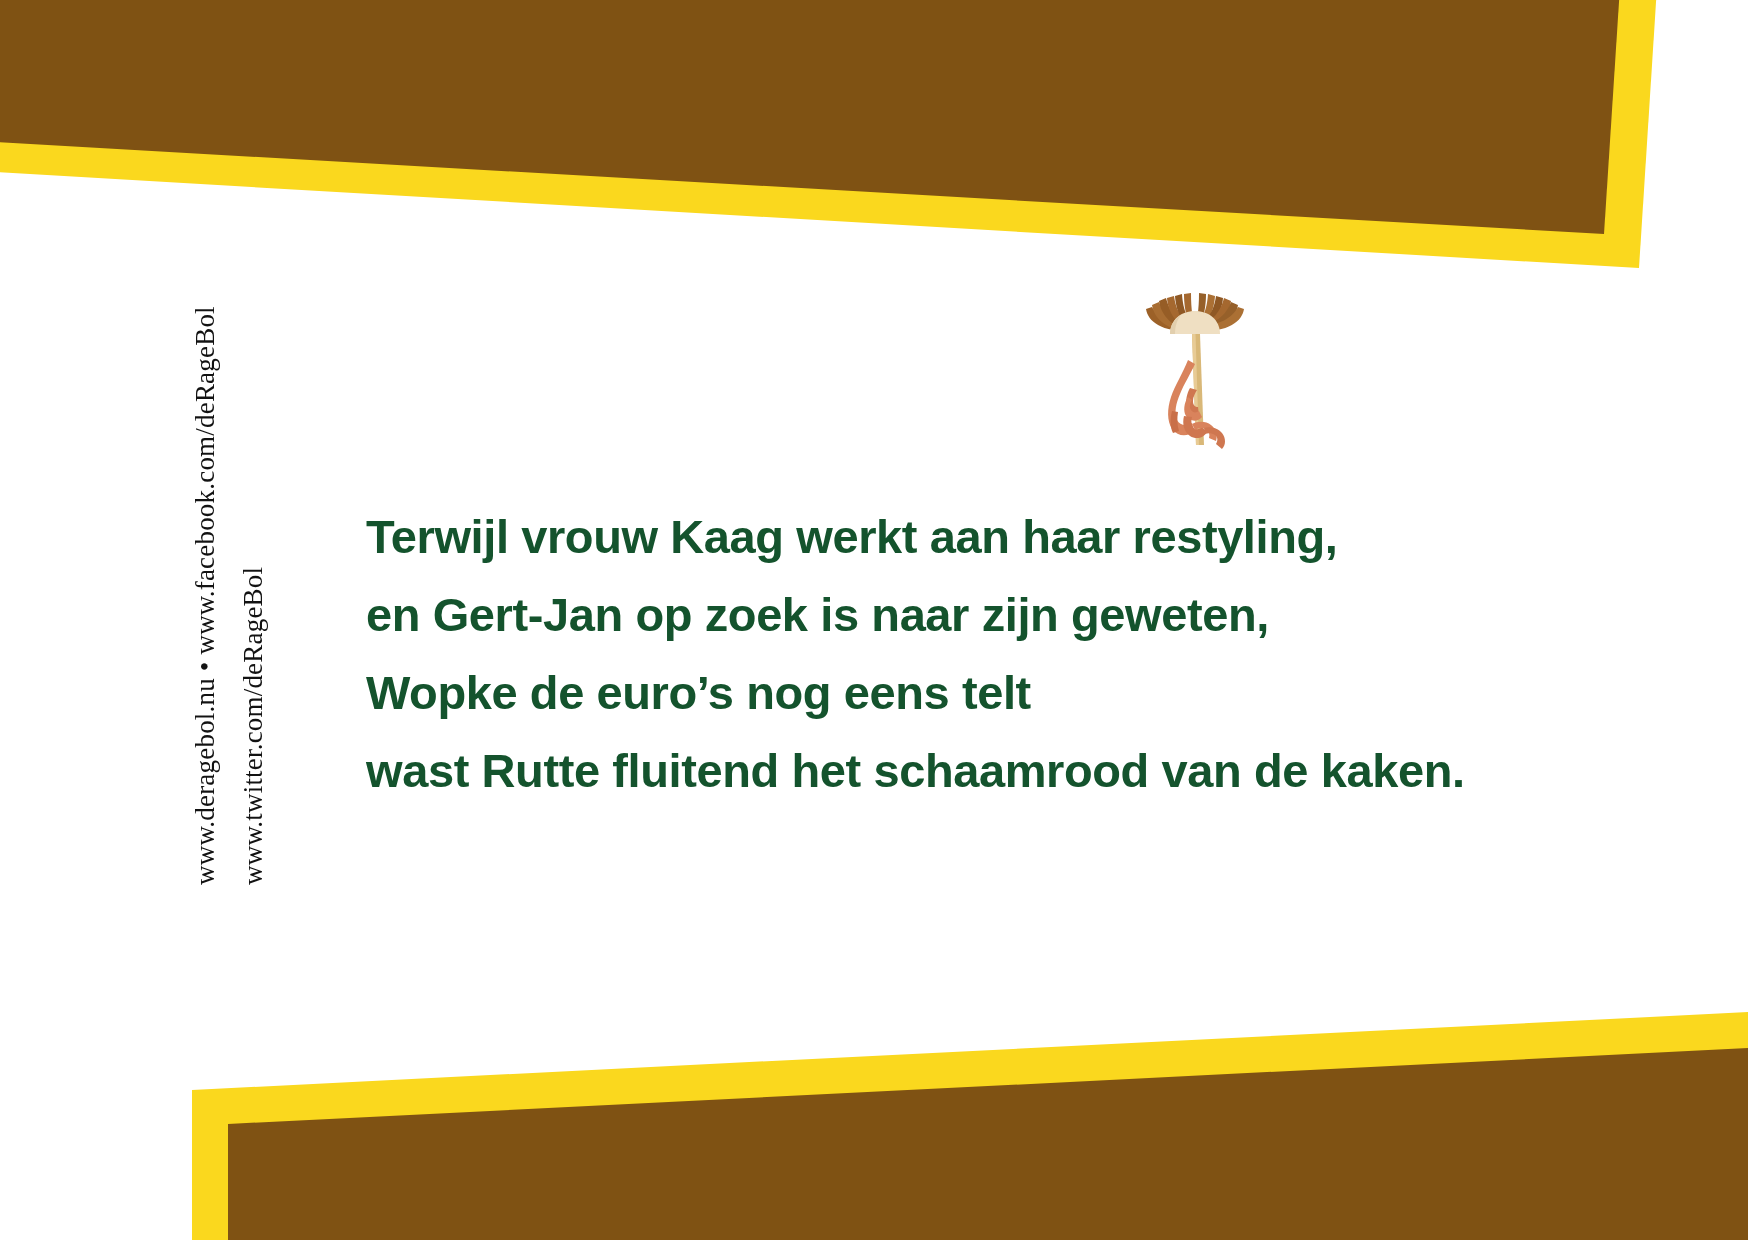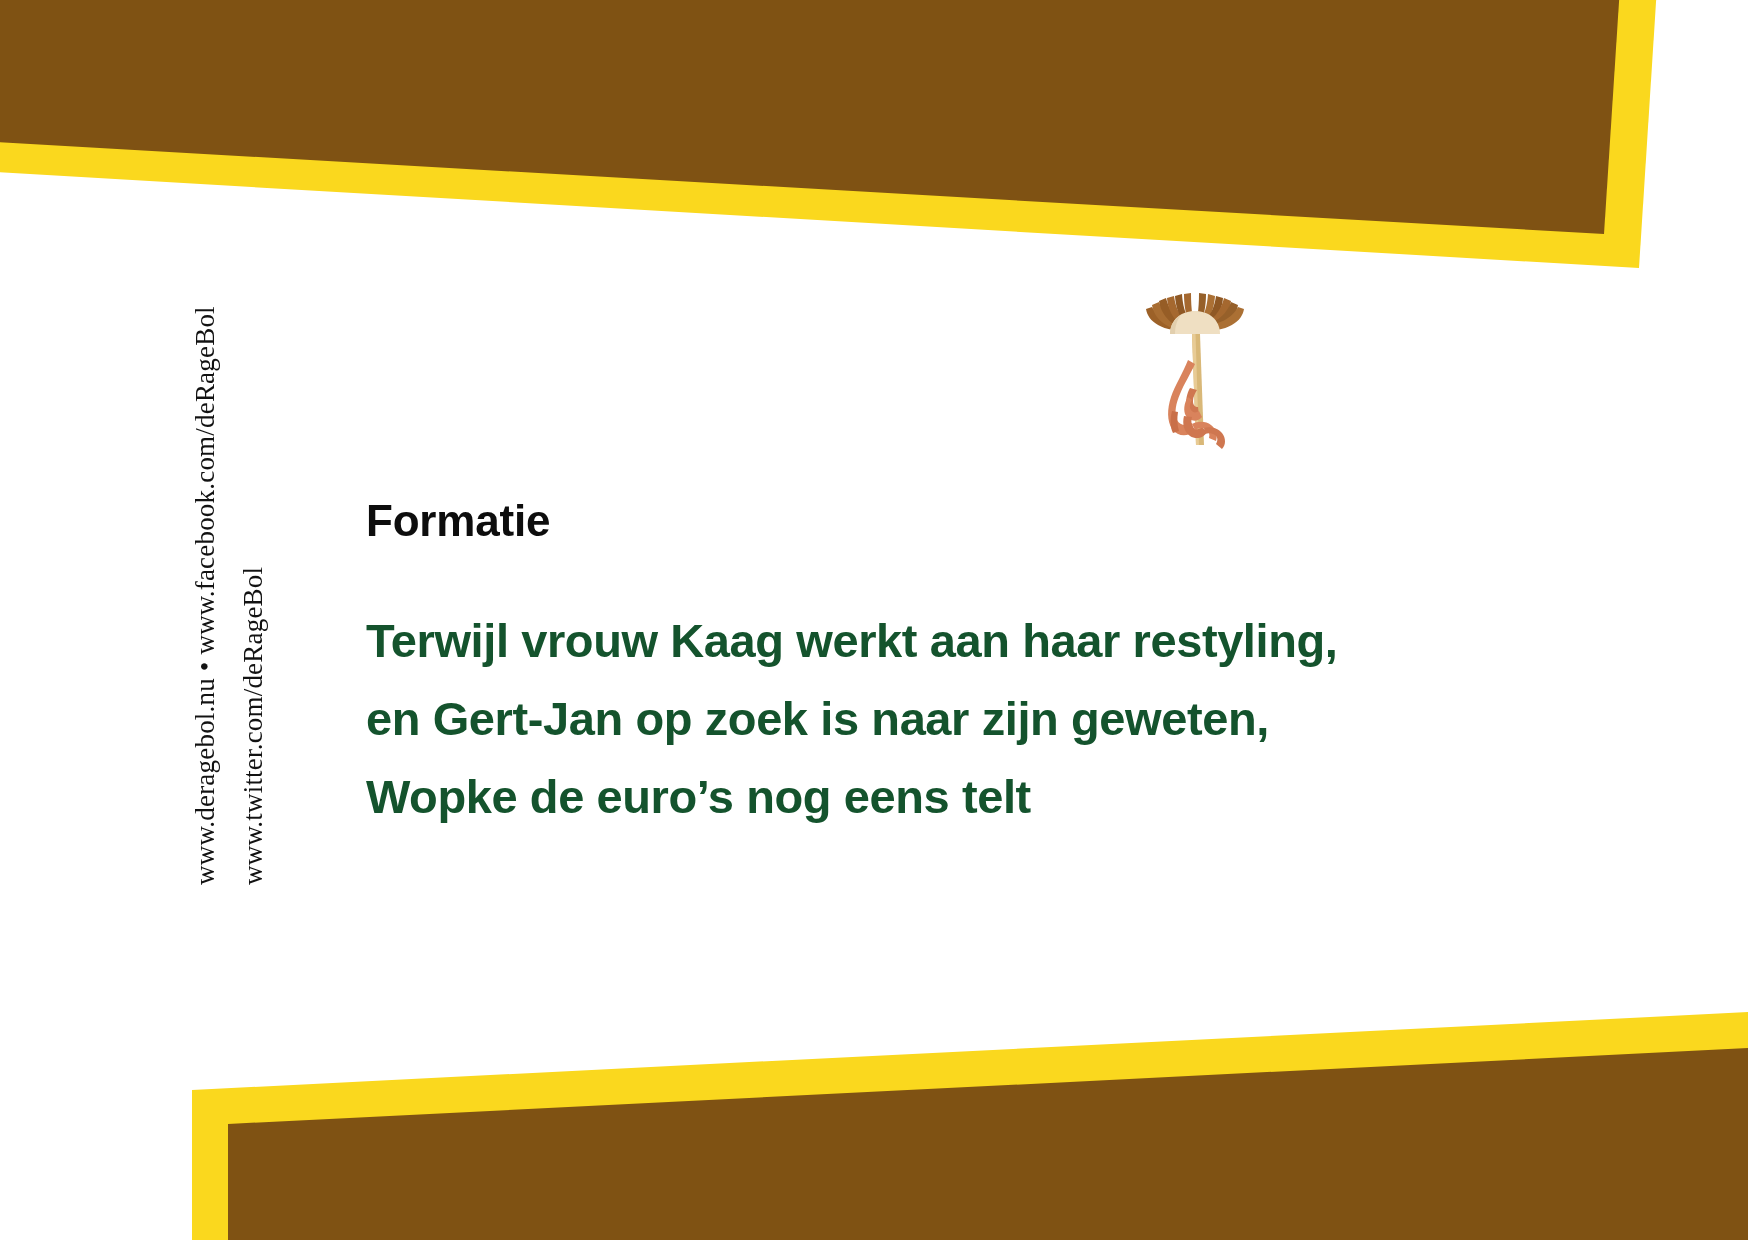--- a/index.html
+++ b/index.html
@@ -142,21 +142,21 @@
         <path d="M58 112 C 54 118 53 126 56 131 C 60 137 68 137 72 132 L 69 126 C 66 128 63 128 61 125 C 59 122 60 118 62 115 Z" fill="#d9835c"></path>
         <path d="M54 131 C 52 139 54 147 60 151 C 66 155 74 153 77 147 L 72 142 C 69 145 65 145 63 142 C 61 139 61 135 62 132 Z" fill="#cf7750"></path>
         <path d="M62 139 C 68 136 76 136 81 140 C 86 144 88 150 86 156 L 79 153 C 80 149 79 146 76 144 C 73 142 68 143 65 145 Z" fill="#d9835c"></path>
         <path d="M74 143 C 80 141 88 143 92 148 C 96 153 96 160 92 164 L 86 159 C 88 156 88 152 85 150 C 82 148 78 148 75 149 Z" fill="#cf7750"></path>
         <path d="M42 126 C 40 134 40 142 43 148 L 49 146 C 47 140 47 133 48 127 Z" fill="#c96f48"></path>
       </g>
     </svg>
   </div>
 
   <div class="poem">
-    <h1 class="poem-title">Formatie</h1>
     <div class="poem-body">
       <span class="poem-line">Terwijl vrouw Kaag werkt aan haar restyling,</span>
       <span class="poem-line">en Gert-Jan op zoek is naar zijn geweten,</span>
       <span class="poem-line">Wopke de euro’s nog eens telt</span>
+      <span class="poem-line">wast Rutte fluitend het schaamrood van de kaken.</span>
     </div>
   </div>
 
 </div>
 
 </body></html>

